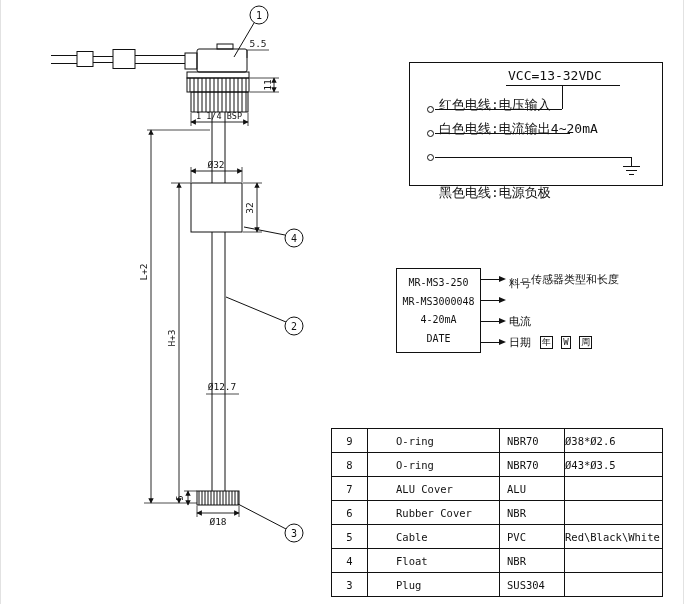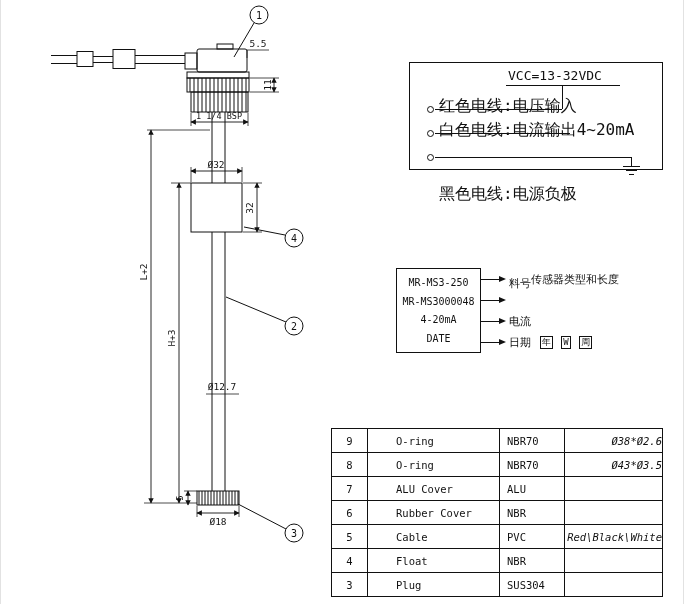--- a/index.html
+++ b/index.html
@@ -5,44 +5,44 @@
   * { margin:0; padding:0; box-sizing:border-box; }
   html,body { background:#fff; }
   body { font-family:"DejaVu Sans Mono", monospace; color:#111; }
   .page { position:relative; width:684px; height:604px; background:#fff; overflow:hidden;
           border-left:1px solid #e2e2e2; border-right:1px solid #e2e2e2; }
   .drawing { position:absolute; left:0; top:0; }
   .hl { position:absolute; height:1px; background:#111; }
   .vl { position:absolute; width:1px; background:#111; }
 
   
-  .wiring-box { position:absolute; left:408px; top:62px; width:254px; height:108px; border:1px solid #111;text-align:right; }
+  .wiring-box { position:absolute; left:408px; top:62px; width:254px; height:124px; border:1px solid #111;text-align:right; }
   .vcc { position:absolute; left:98px; top:5px; font-size:13px; white-space:nowrap; }
-  .wire-label { position:absolute; font-size:16px; white-space:nowrap; }
+  .wire-label { position:absolute; font-size:13px; white-space:nowrap; }
   .node { position:absolute; width:7px; height:7px; border:1px solid #111; border-radius:50%; background:#fff; }
 
   
   .label-box { position:absolute; left:395px; top:268px; width:85px; height:85px; border:1px solid #111;
                display:flex; flex-direction:column; justify-content:space-around; align-items:center; padding:4px 0; }
   .label-box div { font-size:10px; white-space:nowrap; }
   .arrow-line { position:absolute; height:1px; background:#111; width:18px; }
   .arrow-head { position:absolute; width:0; height:0; border-left:7px solid #111;
                 border-top:3.5px solid transparent; border-bottom:3.5px solid transparent; }
   .callout { position:absolute; font-size:11px; white-space:nowrap; }
   .datebox { display:inline-block; border:1px solid #111; padding:0 1px; margin-left:2px;
              font-size:9px; line-height:11px; vertical-align:1px; }
 
   
   .bom { position:absolute; left:330px; top:428px; width:331px; border-collapse:collapse;
          table-layout:fixed; font-size:10.5px; }
   .bom td { border:1px solid #111; height:24px; overflow:hidden; white-space:nowrap; }
   .c-no   { text-align:center; }
   .c-name { padding-left:28px; }
   .c-mat  { padding-left:7px; }
-  .c-spec { text-align:right;font-style:italic; }
+  .c-spec { text-align:left; }
 
   svg text { font-family:"DejaVu Sans Mono", monospace; }
 </style>
 </head>
 <body>
 
 <div class="page">
 
   <svg class="drawing" width="340" height="604" viewBox="0 0 340 604">
     <defs>

